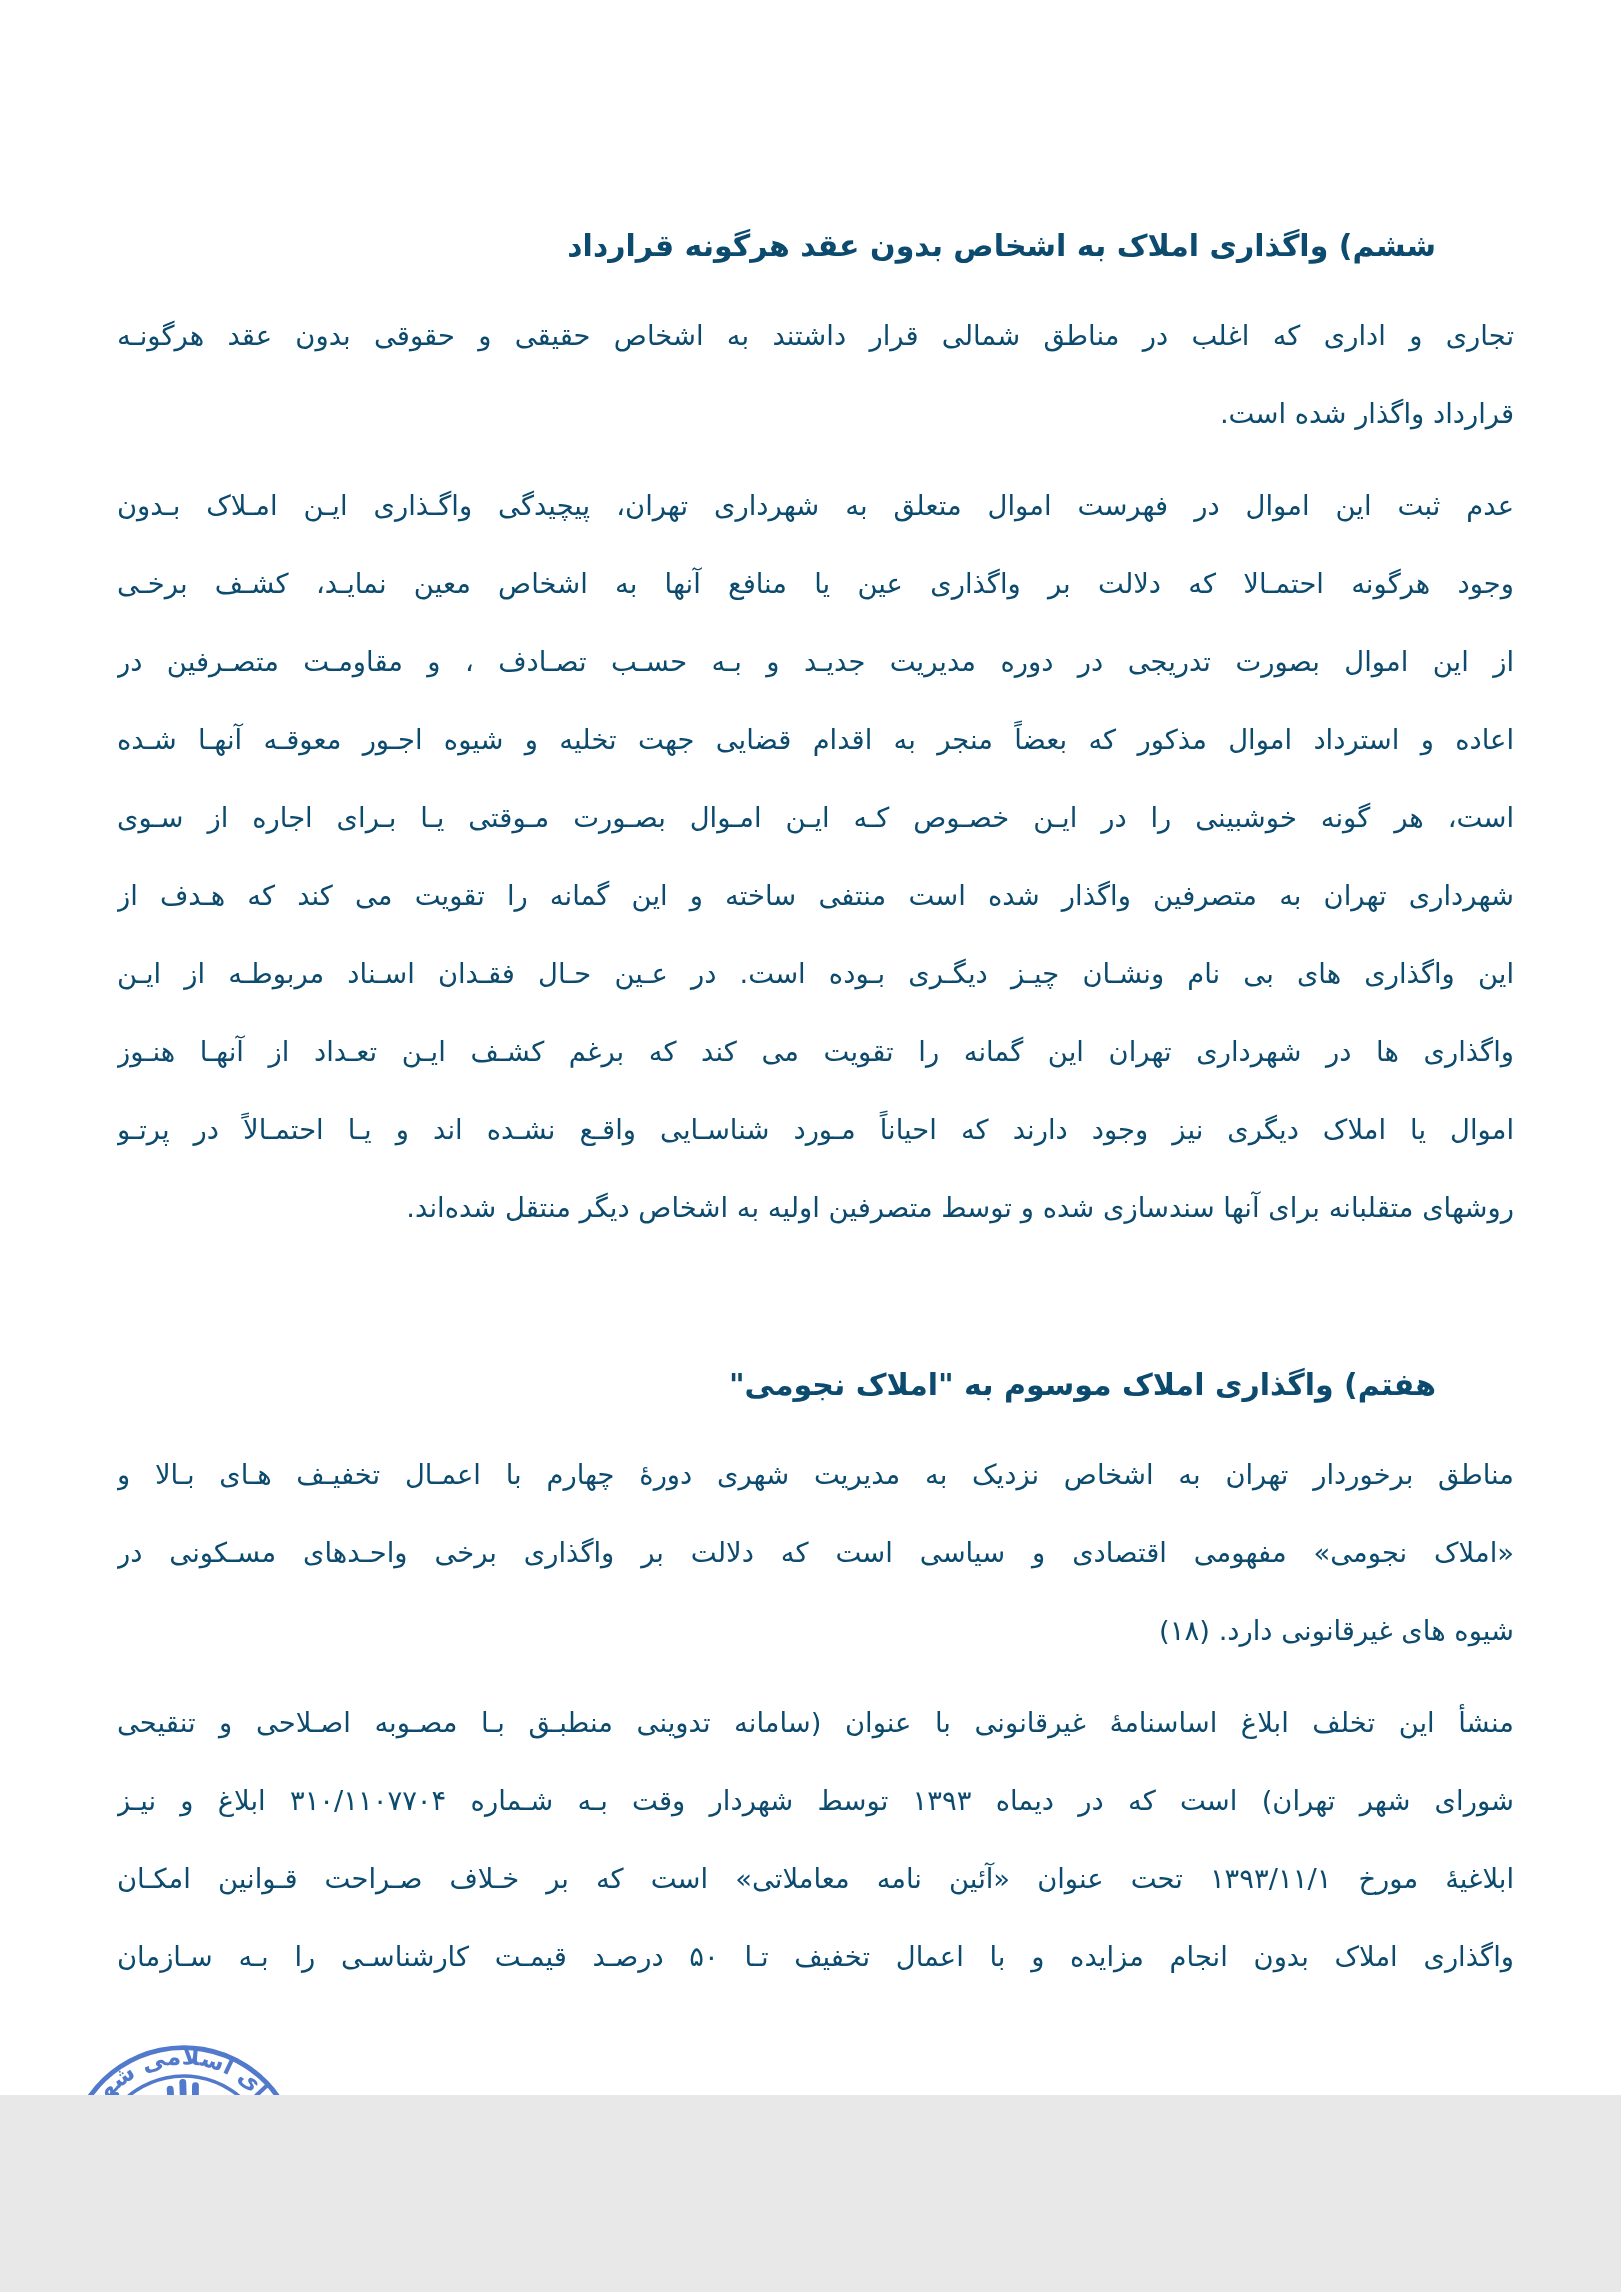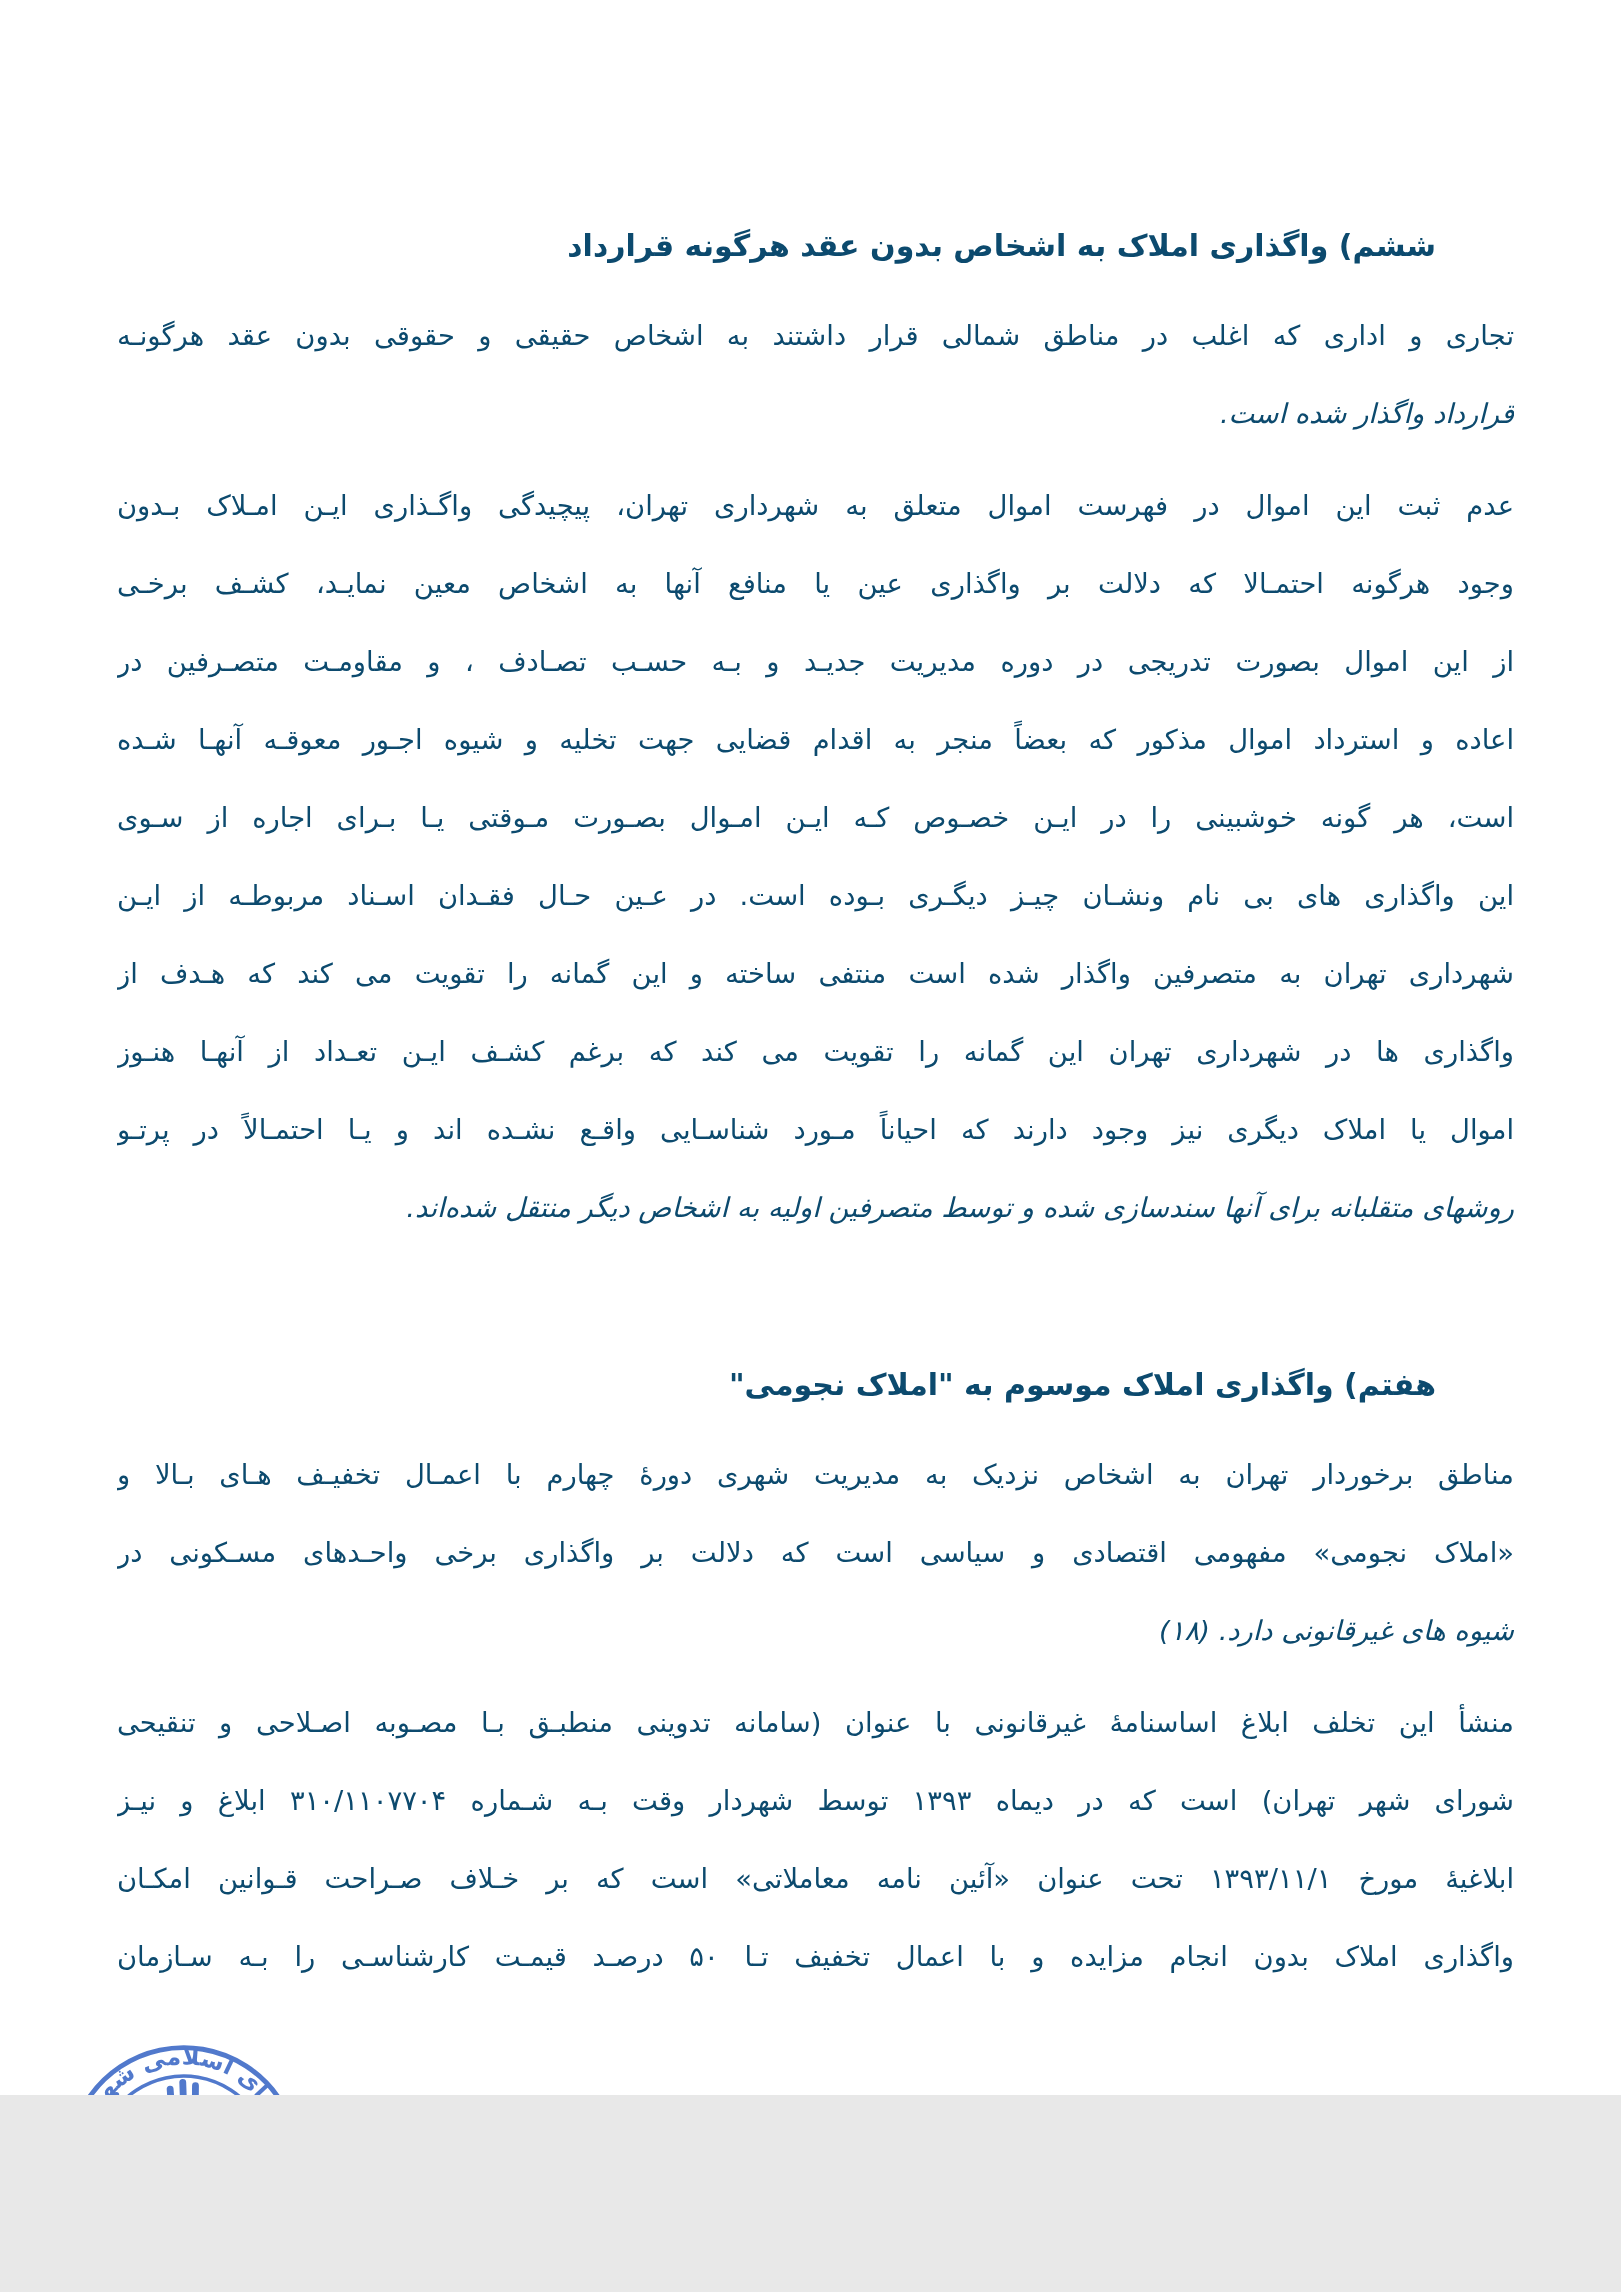--- a/index.html
+++ b/index.html
@@ -44,21 +44,20 @@
   .line {
     font-size: 27.4px;
     height: 78px;
     line-height: 78px;
     text-align: justify;
     text-align-last: justify;
     overflow: hidden;
   }
   .line.endline {
     text-align-last: right;
-    font-style: italic;
   }
   .page-number {
     position: absolute;
     top: 2105px;
     left: 0;
     width: 100%;
     text-align: center;
     font-size: 26.5px;
     z-index: 2;
   }
@@ -84,22 +83,22 @@
         <div class="para">
           <div class="line">تجاری و اداری که اغلب در مناطق شمالی قرار داشتند به اشخاص حقیقی و حقوقی بدون عقد هرگونـه</div>
           <div class="line endline">قرارداد واگذار شده است.</div>
         </div>
         <div class="para">
           <div class="line">عدم ثبت این اموال در فهرست اموال متعلق به شهرداری تهران، پیچیدگی واگـذاری ایـن امـلاک بـدون</div>
           <div class="line">وجود هرگونه احتمـالا که دلالت بر واگذاری عین یا منافع آنها به اشخاص معین نمایـد، کشـف برخـی</div>
           <div class="line">از این اموال بصورت تدریجی در دوره مدیریت جدیـد و بـه حسـب تصـادف ، و مقاومـت متصـرفین در</div>
           <div class="line">اعاده و استرداد اموال مذکور که بعضاً منجر به اقدام قضایی جهت تخلیه و شیوه اجـور معوقـه آنهـا شـده</div>
           <div class="line">است، هر گونه خوشبینی را در ایـن خصـوص کـه ایـن امـوال بصـورت مـوقتی یـا بـرای اجاره از سـوی</div>
+          <div class="line">شهرداری تهران به متصرفین واگذار شده است منتفی ساخته و این گمانه را تقویت می کند که هـدف از</div>
           <div class="line">این واگذاری های بی نام ونشـان چیـز دیگـری بـوده است. در عـین حـال فقـدان اسـناد مربوطـه از ایـن</div>
-          <div class="line">شهرداری تهران به متصرفین واگذار شده است منتفی ساخته و این گمانه را تقویت می کند که هـدف از</div>
           <div class="line">واگذاری ها در شهرداری تهران این گمانه را تقویت می کند که برغم کشـف ایـن تعـداد از آنهـا هنـوز</div>
           <div class="line">اموال یا املاک دیگری نیز وجود دارند که احیاناً مـورد شناسـایی واقـع نشـده اند و یـا احتمـالاً در پرتـو</div>
           <div class="line endline">روشهای متقلبانه برای آنها سندسازی شده و توسط متصرفین اولیه به اشخاص دیگر منتقل شده‌اند.</div>
         </div>
       </section>
       <section class="section">
         <div class="heading">هفتم) واگذاری املاک موسوم به "املاک نجومی"</div>
         <div class="para">
           <div class="line">مناطق برخوردار تهران به اشخاص نزدیک به مدیریت شهری دورهٔ چهارم با اعمـال تخفیـف هـای بـالا و</div>
           <div class="line">«املاک نجومی» مفهومی اقتصادی و سیاسی است که دلالت بر واگذاری برخی واحـدهای مسـکونی در</div>

